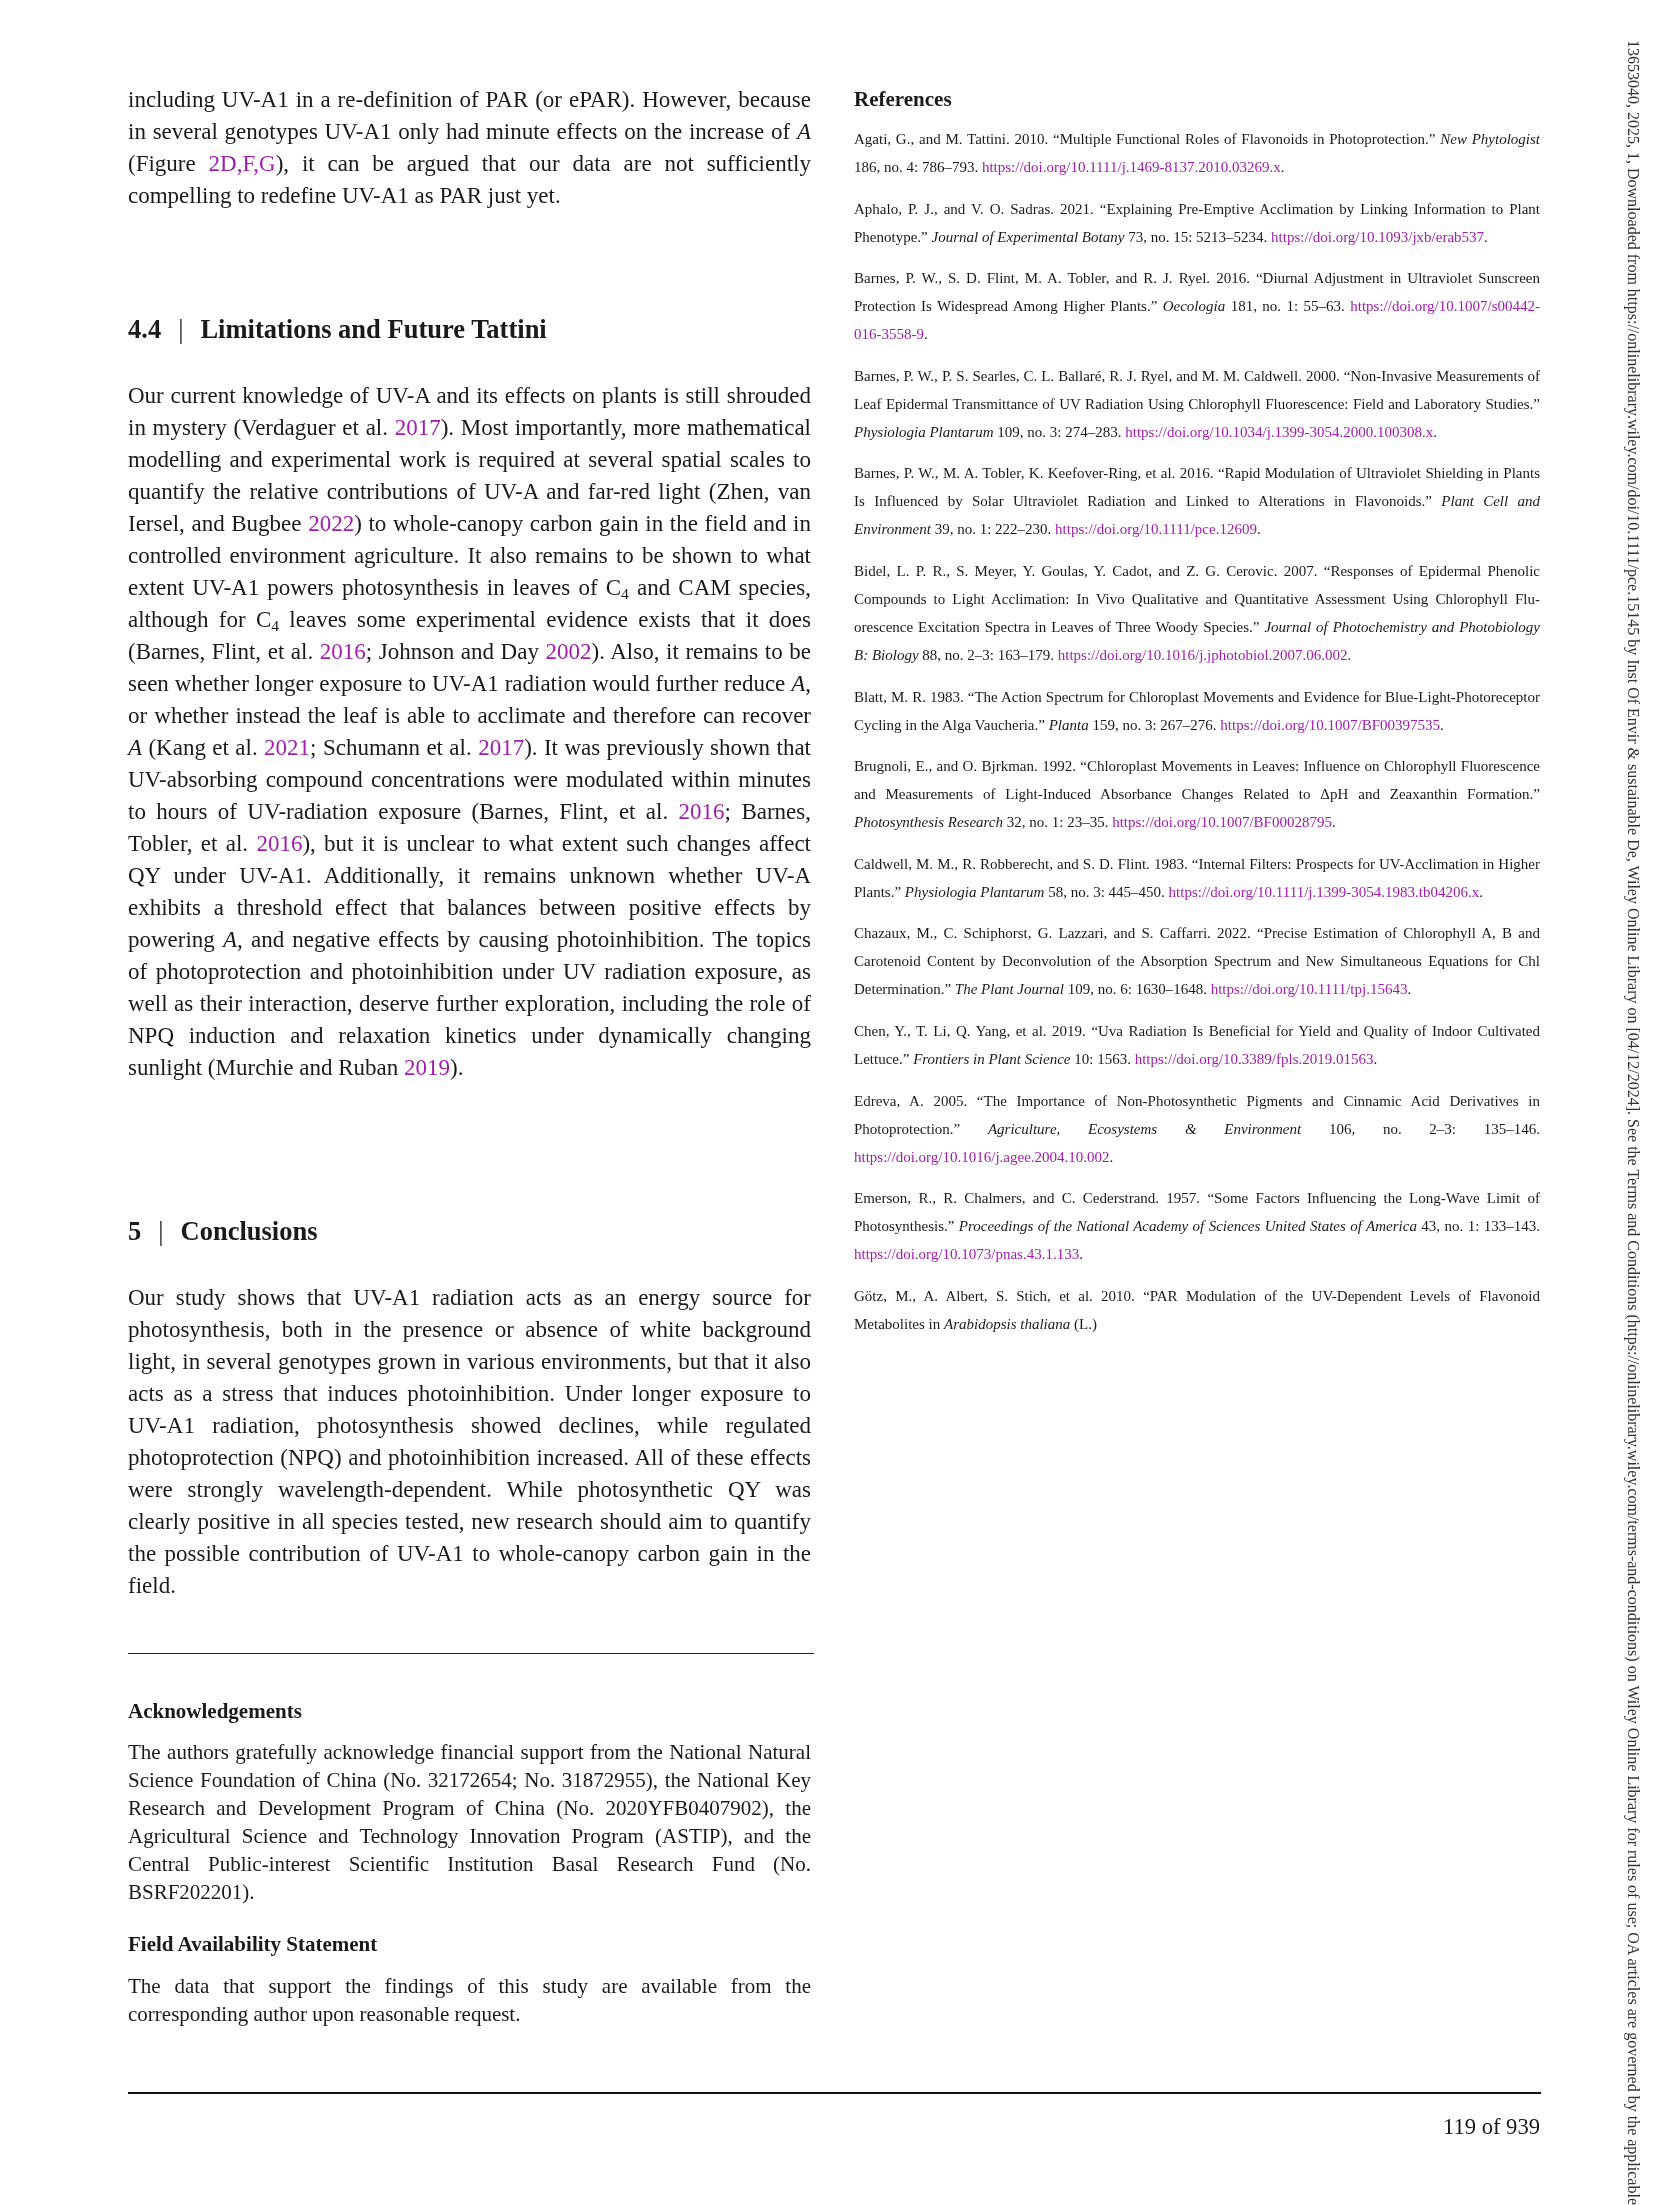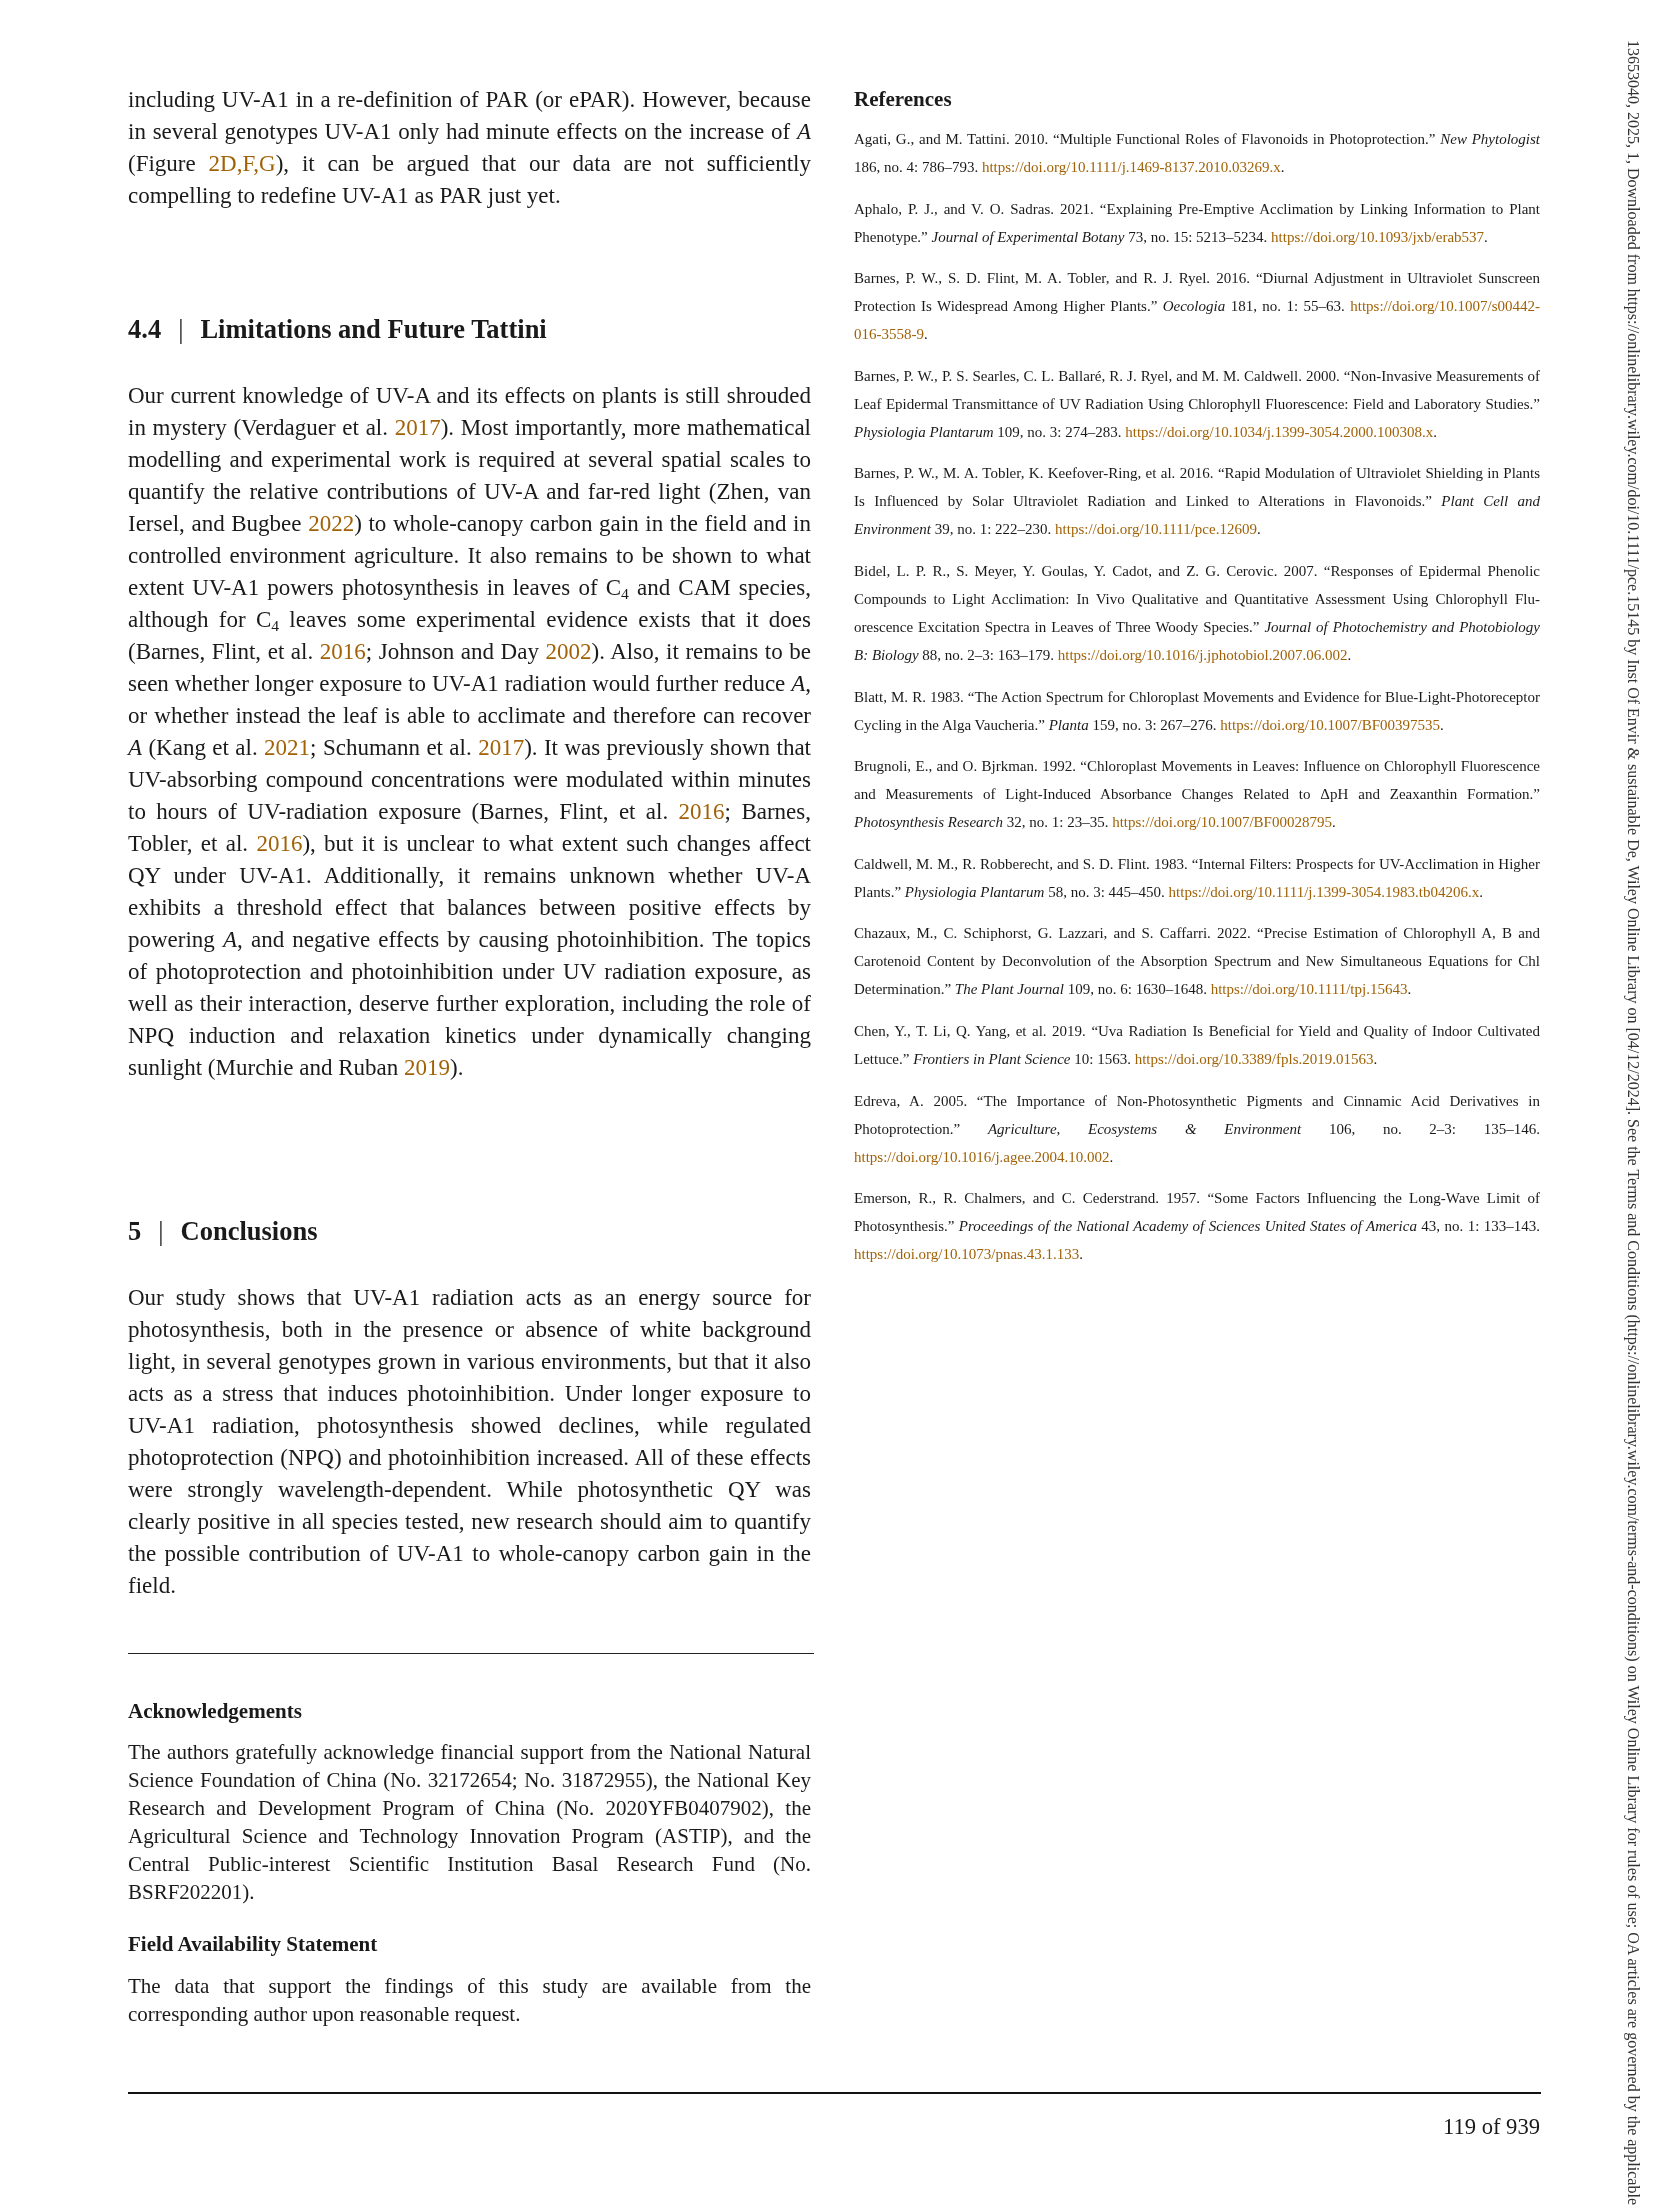--- a/index.html
+++ b/index.html
@@ -9,21 +9,21 @@
     color: #1a1a1a;
   }
   .col { position: absolute; top: 0; }
   #left-col { left: 128px; width: 683px; }
   #right-col { left: 854px; width: 686px; }
 
   .body-text {
     font-size: 23px; line-height: 32px; text-align: justify;
     hyphens: manual; margin: 0;
   }
-  .link { color: #a16207; text-decoration: none; }
+  .link { color: #a21caf; text-decoration: none; }
   .ital { font-style: italic; }
   sub { font-size: 0.68em; line-height: 0; vertical-align: -0.25em; }
 
   .sec-heading {
     font-size: 26.5px; font-weight: bold; margin: 0; line-height: 1.2;
     white-space: pre;
   }
   .sec-heading .bar { font-weight: normal; margin: 0 17px; }
   .small-heading { font-size: 21px; font-weight: bold; margin: 0; line-height: 1.2; }
 
@@ -80,20 +80,21 @@
       <p class="ref"><span>Barnes, P. W., P. S. Searles, C. L. Ballaré, R. J. Ryel, and M. M. Caldwell. 2000. “Non-Invasive Measurements of Leaf Epidermal Transmittance of UV Radiation Using Chlorophyll Fluorescence: Field and Laboratory Studies.” </span><span class="ital">Physiologia Plantarum</span><span> 109, no. 3: 274–283. </span><a class="link">https://doi.org/10.1034/j.1399-3054.2000.100308.x</a><span>.</span></p>
       <p class="ref"><span>Barnes, P. W., M. A. Tobler, K. Keefover-Ring, et al. 2016. “Rapid Modulation of Ultraviolet Shielding in Plants Is Influenced by Solar Ultraviolet Radiation and Linked to Alterations in Flavonoids.” </span><span class="ital">Plant Cell and Environment</span><span> 39, no. 1: 222–230. </span><a class="link">https://doi.org/10.1111/pce.12609</a><span>.</span></p>
       <p class="ref"><span>Bidel, L. P. R., S. Meyer, Y. Goulas, Y. Cadot, and Z. G. Cerovic. 2007. “Responses of Epidermal Phenolic Compounds to Light Acclimation: In Vivo Qualitative and Quantitative Assessment Using Chlorophyll Flu­orescence Excitation Spectra in Leaves of Three Woody Species.” </span><span class="ital">Journal of Photochemistry and Photobiology B: Biology</span><span> 88, no. 2–3: 163–179. </span><a class="link">https://doi.org/10.1016/j.jphotobiol.2007.06.002</a><span>.</span></p>
       <p class="ref"><span>Blatt, M. R. 1983. “The Action Spectrum for Chloroplast Movements and Evidence for Blue-Light-Photoreceptor Cycling in the Alga Vaucheria.” </span><span class="ital">Planta</span><span> 159, no. 3: 267–276. </span><a class="link">https://doi.org/10.1007/BF00397535</a><span>.</span></p>
       <p class="ref"><span>Brugnoli, E., and O. Bjrkman. 1992. “Chloroplast Movements in Leaves: Influence on Chlorophyll Fluorescence and Measurements of Light-Induced Absorbance Changes Related to ΔpH and Zeaxanthin Forma­tion.” </span><span class="ital">Photosynthesis Research</span><span> 32, no. 1: 23–35. </span><a class="link">https://doi.org/10.1007/BF00028795</a><span>.</span></p>
       <p class="ref"><span>Caldwell, M. M., R. Robberecht, and S. D. Flint. 1983. “Internal Filters: Prospects for UV-Acclimation in Higher Plants.” </span><span class="ital">Physiologia Plantarum</span><span> 58, no. 3: 445–450. </span><a class="link">https://doi.org/10.1111/j.1399-3054.1983.tb04206.x</a><span>.</span></p>
       <p class="ref"><span>Chazaux, M., C. Schiphorst, G. Lazzari, and S. Caffarri. 2022. “Precise Estimation of Chlorophyll A, B and Carotenoid Content by Deconvo­lution of the Absorption Spectrum and New Simultaneous Equations for Chl Determination.” </span><span class="ital">The Plant Journal</span><span> 109, no. 6: 1630–1648. </span><a class="link">https://doi.org/10.1111/tpj.15643</a><span>.</span></p>
       <p class="ref"><span>Chen, Y., T. Li, Q. Yang, et al. 2019. “Uva Radiation Is Beneficial for Yield and Quality of Indoor Cultivated Lettuce.” </span><span class="ital">Frontiers in Plant Science</span><span> 10: 1563. </span><a class="link">https://doi.org/10.3389/fpls.2019.01563</a><span>.</span></p>
       <p class="ref"><span>Edreva, A. 2005. “The Importance of Non-Photosynthetic Pigments and Cinnamic Acid Derivatives in Photoprotection.” </span><span class="ital">Agriculture, Ecosystems &amp; Environment</span><span> 106, no. 2–3: 135–146. </span><a class="link">https://doi.org/10.1016/j.agee.2004.10.002</a><span>.</span></p>
       <p class="ref"><span>Emerson, R., R. Chalmers, and C. Cederstrand. 1957. “Some Factors Influencing the Long-Wave Limit of Photosynthesis.” </span><span class="ital">Proceedings of the National Academy of Sciences United States of America</span><span> 43, no. 1: 133–143. </span><a class="link">https://doi.org/10.1073/pnas.43.1.133</a><span>.</span></p>
+      <p class="ref"><span>Götz, M., A. Albert, S. Stich, et al. 2010. “PAR Modulation of the UV-Dependent Levels of Flavonoid Metabolites in </span><span class="ital">Arabidopsis thaliana</span><span> (L.)</span></p>
     </div>
 </div>
 
 <div class="hr-bottom"></div>
 <div id="page-number">119 of 939</div>
 
 <div id="side-note">13653040, 2025, 1, Downloaded from https://onlinelibrary.wiley.com/doi/10.1111/pce.15145 by Inst Of Envir &amp; sustainable De, Wiley Online Library on [04/12/2024]. See the Terms and Conditions (https://onlinelibrary.wiley.com/terms-and-conditions) on Wiley Online Library for rules of use; OA articles are governed by the applicable Creative Commons License</div>
 
 
 </body></html>

